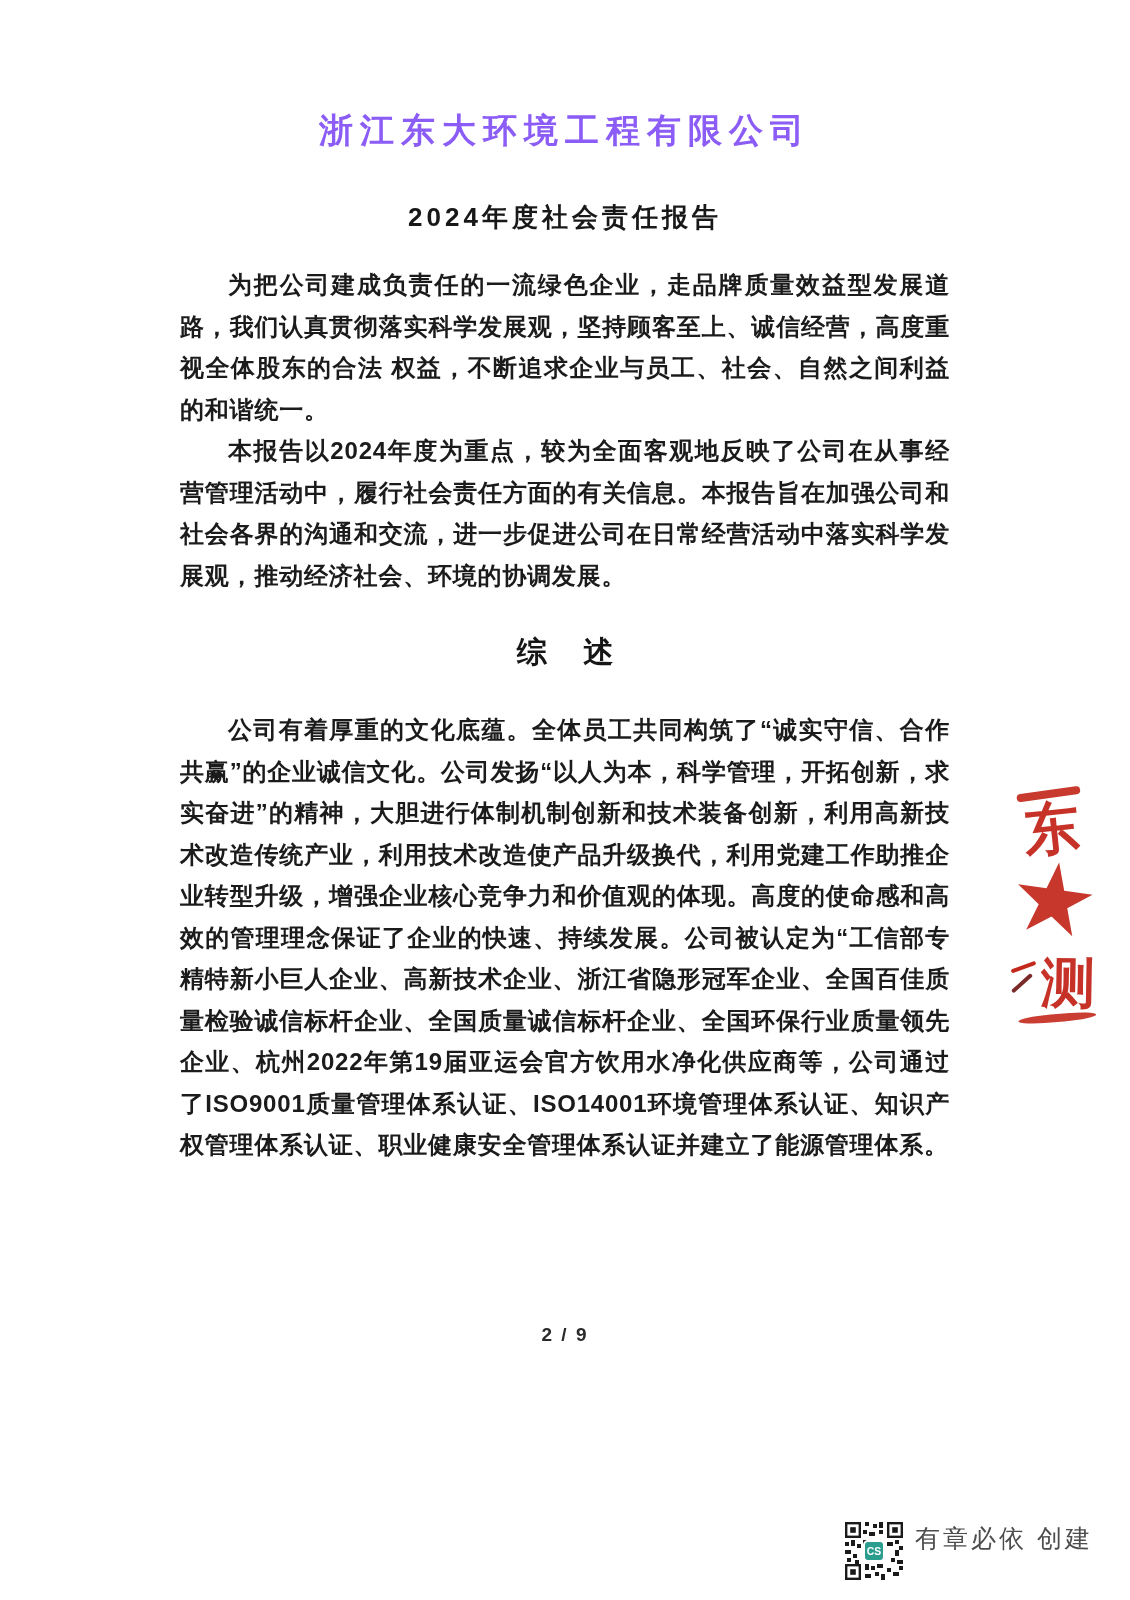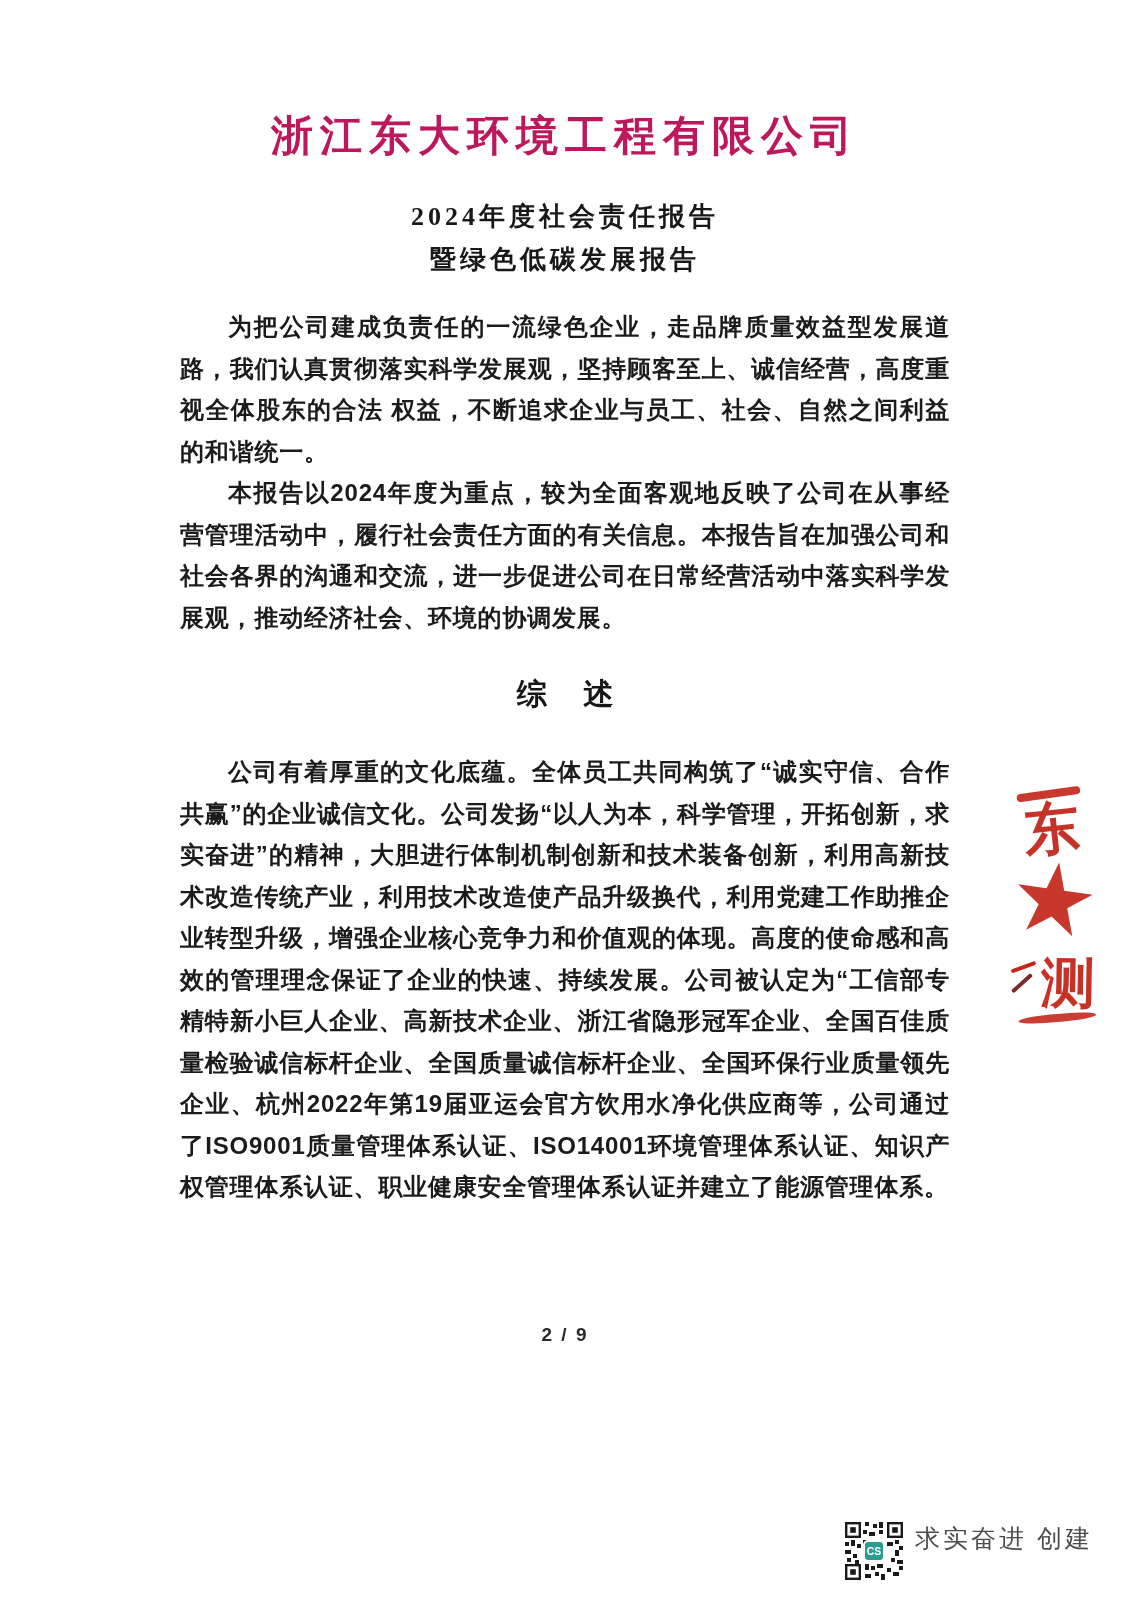--- a/index.html
+++ b/index.html
@@ -13,37 +13,36 @@
     height: 1600px;
     margin: 0 auto;
     background: #ffffff;
     overflow: hidden;
     font-family: "Liberation Sans", "DejaVu Sans", sans-serif;
     color: #1c1c1c;
   }
   .company-title {
     margin: 108px 0 0 0;
     text-align: center;
-    font-size: 42px;
+    font-size: 34px;
     font-weight: 700;
     letter-spacing: 7px;
-    color: #be185d;
+    color: #8b5cf6;
   }
   .report-title {
     margin: 0;
     text-align: center;
     font-size: 26px;
     font-weight: 700;
     letter-spacing: 4px;
     line-height: 42px;
     color: #181818;
   }
   .report-title.first {
-    margin-top: 32px;
-    font-family: Liberation Serif, serif;
+    margin-top: 42px;
   }
   .content {
     margin: 0 180px;
     width: 770px;
   }
   .body-para {
     margin: 0;
     font-size: 24px;
     font-weight: 600;
     line-height: 41.5px;
@@ -169,21 +168,20 @@
   }
 </style>
 </head>
 <body>
 
 <div class="page">
 
   <h1 class="company-title">浙江东大环境工程有限公司</h1>
 
   <h2 class="report-title first">2024年度社会责任报告</h2>
-  <h2 class="report-title">暨绿色低碳发展报告</h2>
 
   <div class="content">
     <p class="body-para first-after-title">为把公司建成负责任的一流绿色企业，走品牌质量效益型发展道路，我们认真贯彻落实科学发展观，坚持顾客至上、诚信经营，高度重视全体股东的合法 权益，不断追求企业与员工、社会、自然之间利益的和谐统一。</p>
     <p class="body-para">本报告以2024年度为重点，较为全面客观地反映了公司在从事经营管理活动中，履行社会责任方面的有关信息。本报告旨在加强公司和社会各界的沟通和交流，进一步促进公司在日常经营活动中落实科学发展观，推动经济社会、环境的协调发展。</p>
 
     <h3 class="section-heading">综 述</h3>
 
     <p class="body-para">公司有着厚重的文化底蕴。全体员工共同构筑了“诚实守信、合作共赢”的企业诚信文化。公司发扬“以人为本，科学管理，开拓创新，求实奋进”的精神，大胆进行体制机制创新和技术装备创新，利用高新技术改造传统产业，利用技术改造使产品升级换代，利用党建工作助推企业转型升级，增强企业核心竞争力和价值观的体现。高度的使命感和高效的管理理念保证了企业的快速、持续发展。公司被认定为“工信部专精特新小巨人企业、高新技术企业、浙江省隐形冠军企业、全国百佳质量检验诚信标杆企业、全国质量诚信标杆企业、全国环保行业质量领先企业、杭州2022年第19届亚运会官方饮用水净化供应商等，公司通过了ISO9001质量管理体系认证、ISO14001环境管理体系认证、知识产权管理体系认证、职业健康安全管理体系认证并建立了能源管理体系。</p>
   </div>
 
@@ -249,16 +247,16 @@
             <rect x="24" y="25" width="3" height="2"></rect>
             <rect x="27" y="22" width="2" height="2"></rect>
         </g>
 
         <g>
           <rect x="9.5" y="9.5" width="10" height="10" rx="2" fill="#2a9d8f" stroke="#ffffff" stroke-width="1"></rect>
           <text x="14.5" y="16.6" font-size="5.2" font-weight="bold" fill="#ffffff" text-anchor="middle" font-family="Liberation Sans, sans-serif">CS</text>
         </g>
       </svg>
     </div>
-    <div class="credit">求实奋进 创建</div>
+    <div class="credit">有章必依 创建</div>
   </div>
 
 </div>
 
 </body></html>

